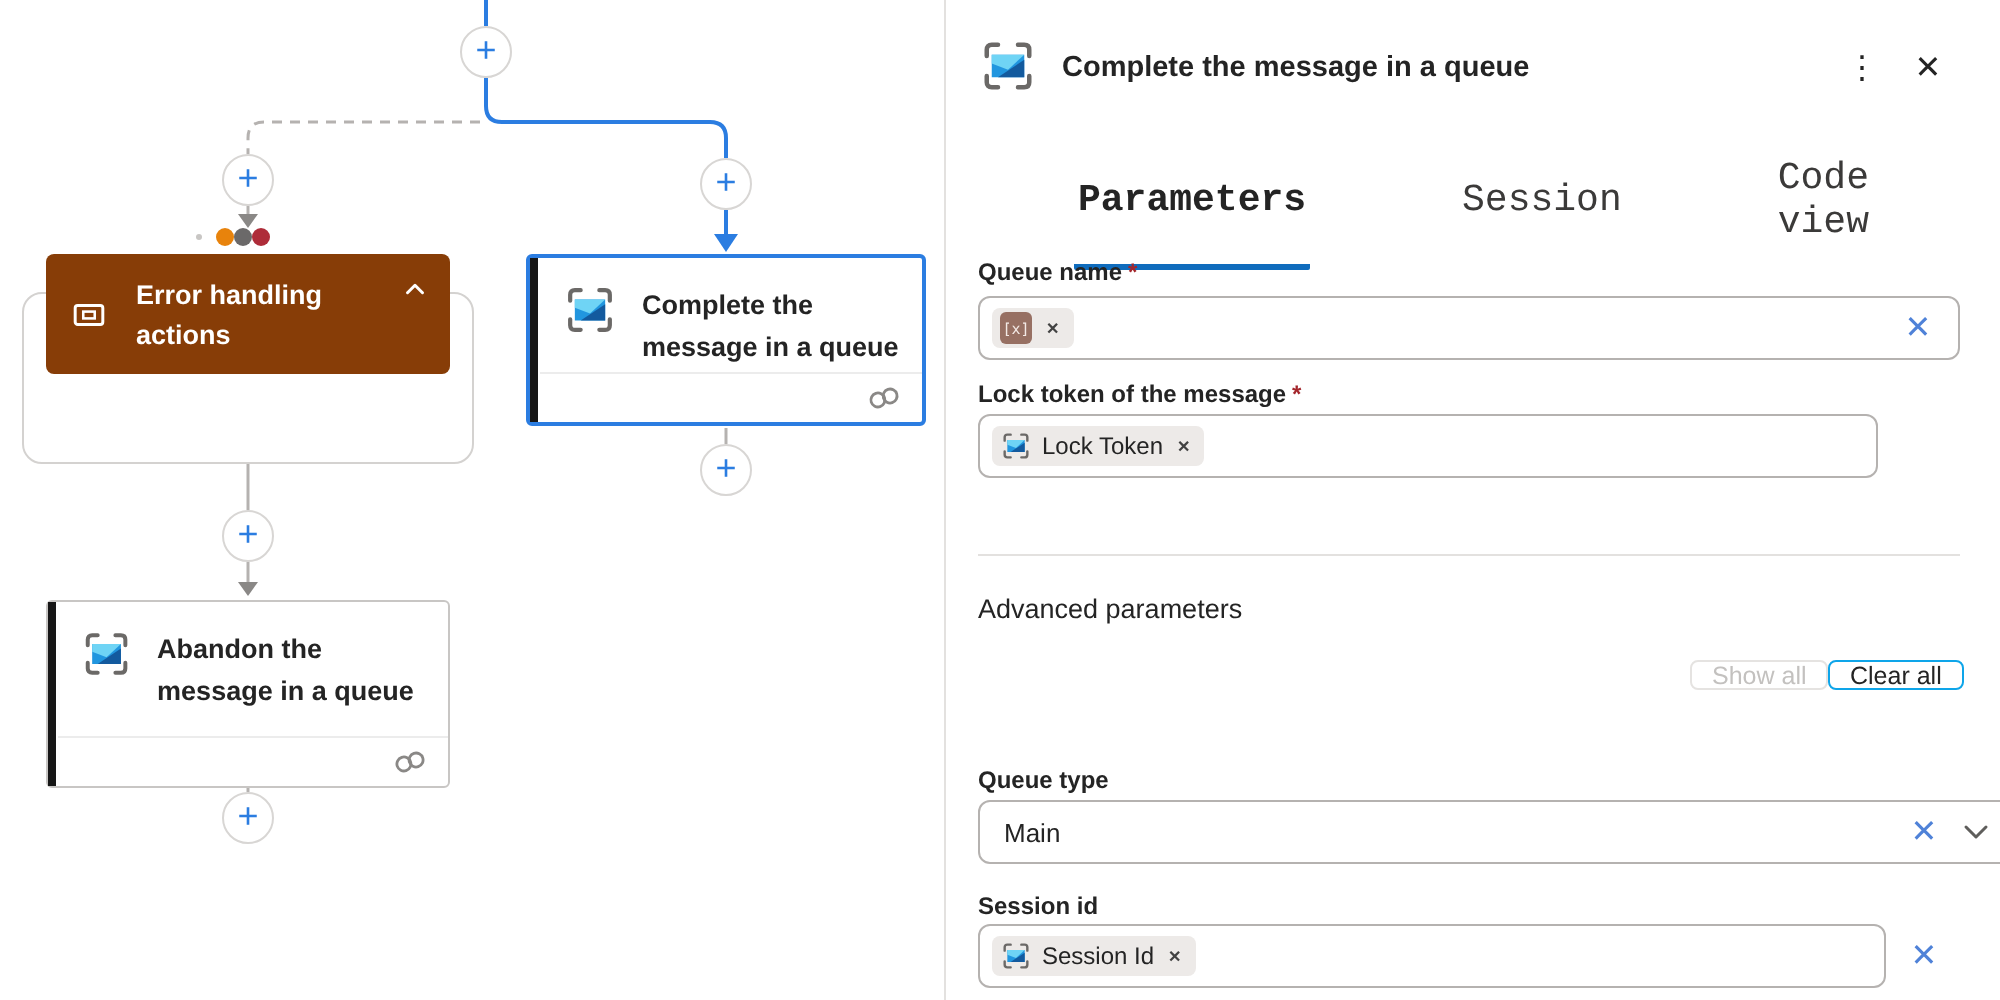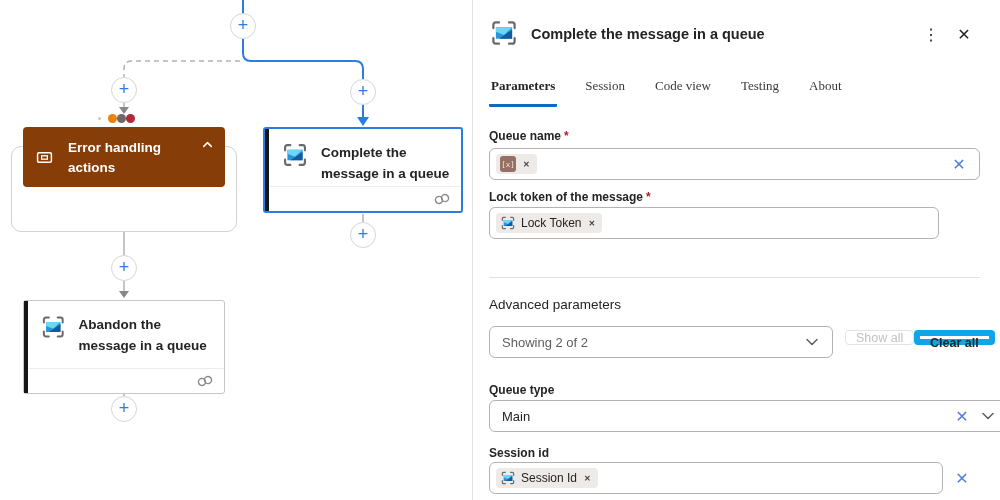--- a/index.html
+++ b/index.html
@@ -57,23 +57,23 @@
   .ptitle { position:absolute; left:58px; top:26px; font-size:14.5px; font-weight:700; }
   .icon-btn {
     position:absolute; width:24px; height:24px; border:none; background:transparent;
     font-size:16px; color:#242424; cursor:pointer; display:flex; align-items:center; justify-content:center;
     font-family:"Liberation Sans", sans-serif;
   }
   #kebab { left:446px; top:22px; }
   #close { left:479px; top:22px; }
   .tabs { position:absolute; left:16px; top:78px; display:flex; gap:26px; }
   .tab {
-    background:transparent; border:none; font-family:Liberation Serif, serif;
-    font-size:13px; color:#3b3a39; padding:0 2px 10px 2px; cursor:pointer;
-    border-bottom:3px solid transparent; border-radius:1px;
+    background:transparent; border:none; font-family:Liberation Mono, monospace;
+    font-size:19px; color:#3b3a39; padding:0 2px 10px 2px; cursor:pointer;
+    border-bottom:3px solid transparent; border-radius:1px;margin-left:48px;
   }
   .tab.active { font-weight:700; color:#242424; border-bottom-color:#0f6cbd; }
   .flabel { position:absolute; font-size:12px; font-weight:700; color:#242424; }
   .req { color:#a4262c; margin-left:3px; }
   .field {
     position:absolute; background:#fff; border:1px solid #b5b2b0; border-radius:6px;
     height:32px; display:flex; align-items:center; padding:0 8px 0 6px; cursor:text;
   }
   .pill {
     display:inline-flex; align-items:center; gap:5px; background:#edeae8;
@@ -99,21 +99,21 @@
     height:32px; display:flex; align-items:center; justify-content:space-between;
     padding:0 12px; font-size:13px; cursor:pointer;
   }
   .dropdown .dval { color:#242424; }
   .dropdown .dval.muted { color:#5f5e5c; }
   .btn {
     position:absolute; height:15px; background:#fff; border-radius:4px;
     font-family:"Liberation Sans", sans-serif; font-size:12.5px; cursor:pointer; padding:0 10px;
   }
   .btn.disabled { border:1px solid #e5e3e1; color:#c3c1bf; cursor:default; }
-  .btn.normal { border:6px solid #0ea5e9; color:#242424; font-weight:700; }
+  .btn.normal { border:1px solid #0ea5e9; color:#242424; font-weight:400; }
 </style>
 </head>
 <body>
 
 <svg width="0" height="0" style="position:absolute">
   <defs>
     <symbol id="sbus" viewBox="0 0 24 24">
       <g fill="none" stroke="#6b6967" stroke-width="1.8" stroke-linecap="round">
         <path d="M8 3.5 H5.5 Q3.5 3.5 3.5 5.5 V8"></path>
         <path d="M16 3.5 H18.5 Q20.5 3.5 20.5 5.5 V8"></path>
@@ -251,26 +251,20 @@
           <use href="#sbus"></use>
         </svg>
       <span>Lock Token</span>
       <span class="pdismiss">✕</span>
     </span>
   </div>
 
   <div class="hr" style="top:277px"></div>
 
   <div class="section-h" style="left:16px; top:297px">Advanced parameters</div>
-  <div class="dropdown" style="left:16px; top:326px; width:344px">
-    <span class="dval muted">Showing 2 of 2</span>
-    <svg width="16" height="16" viewBox="0 0 16 16">
-        <use href="#chevdown"></use>
-      </svg>
-  </div>
   <button class="btn disabled" style="left:372px; top:330px">Show all</button>
   <button class="btn normal" style="left:441px; top:330px">Clear all</button>
 
   <div class="flabel" style="left:16px; top:383px">
     <span>Queue type</span>
   </div>
   <div class="dropdown" style="left:16px; top:400px; width:520px">
     <span class="dval">Main</span>
     <svg width="16" height="16" viewBox="0 0 16 16">
         <use href="#chevdown"></use>

